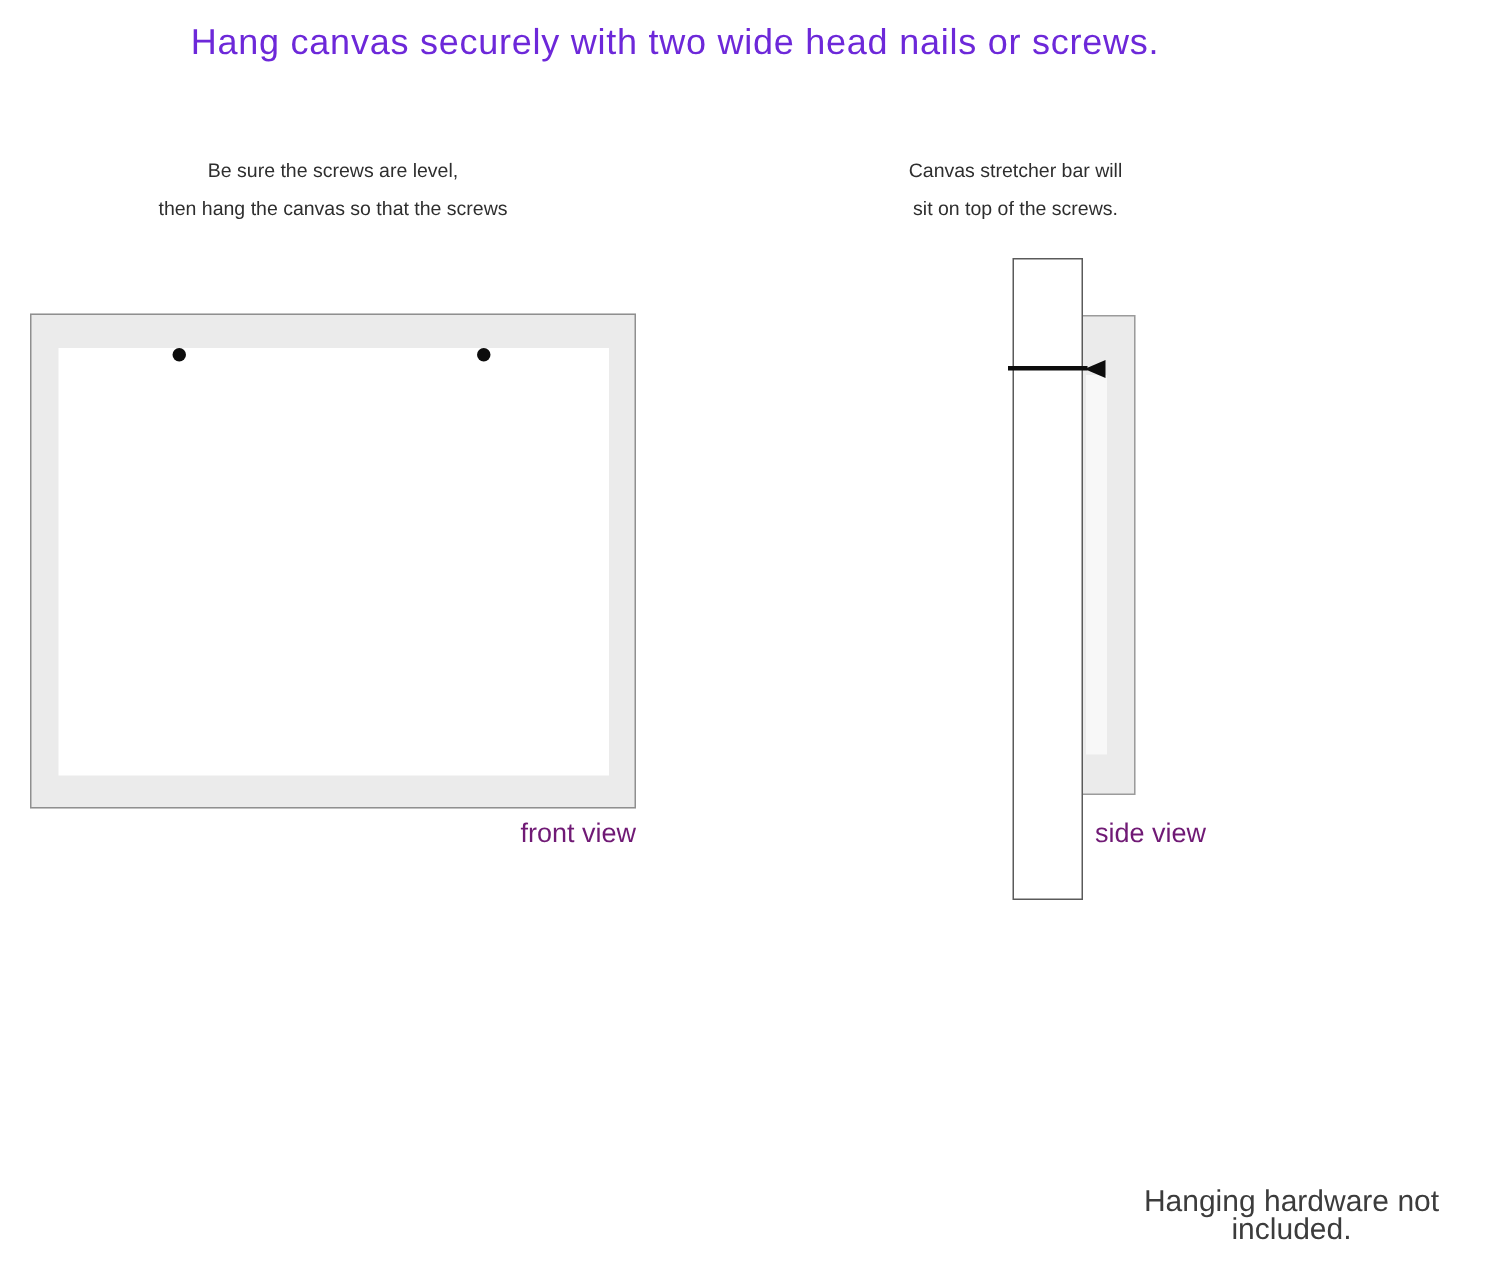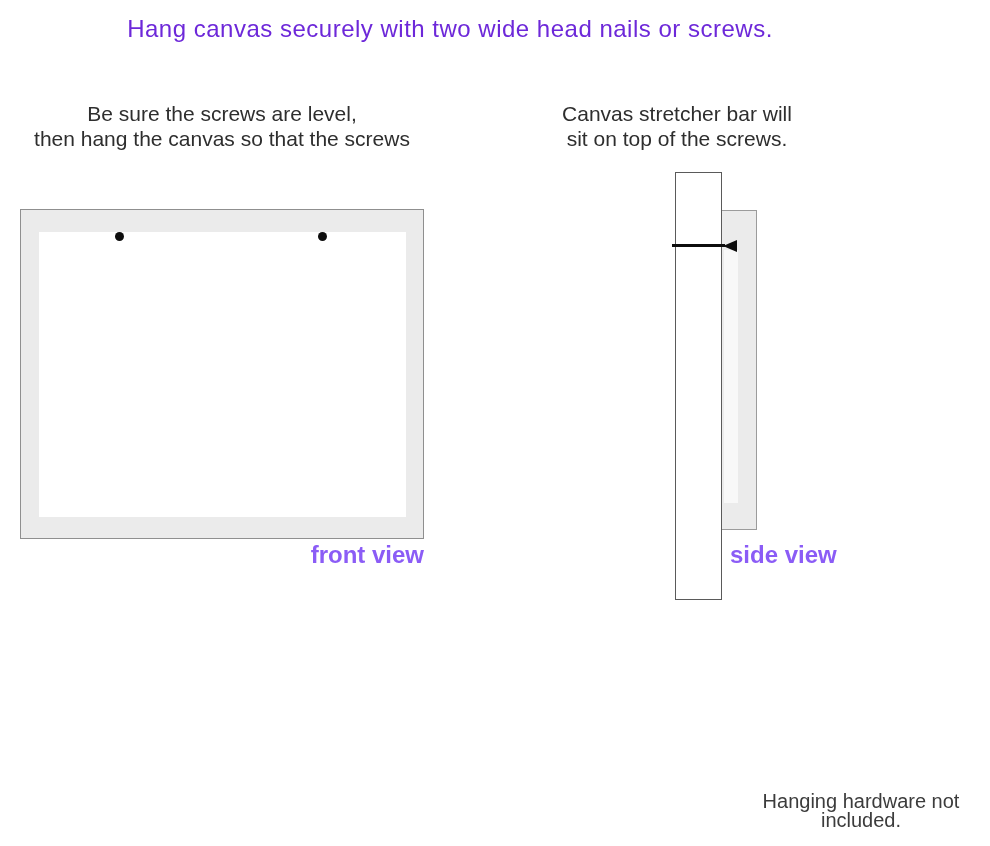--- a/index.html
+++ b/index.html
@@ -18,21 +18,21 @@
     top: 14px; left: 0; width: 900px;
     text-align: center;
     font-size: 24px;
     font-weight: 300;
     letter-spacing: 0.5px;
     color: #6d28d9;
     line-height: 30px;
   }
 
   .instruction {
-    font-size: 21px;
+    font-size: 13px;
     font-weight: 300;
     line-height: 24.5px;
     text-align: center;
     color: #2e2e2e;
   }
   #front-instruction { top: 102px; left: 22px; width: 400px; }
   #side-instruction  { top: 102px; left: 552px; width: 250px; }
 
   
   #front-frame {
@@ -47,23 +47,23 @@
   }
   .screw-dot {
     width: 9px; height: 9px;
     border-radius: 50%;
     background: #0d0d0d;
   }
   #screw-dot-left  { left: 115px; top: 232px; }
   #screw-dot-right { left: 318px; top: 232px; }
 
   .view-label {
-    font-size: 24px;
-    font-weight: 700;
-    color: #8b5cf6;
+    font-size: 18px;
+    font-weight: 400;
+    color: #701a75;
     line-height: 20px;
   }
   #front-view-label { top: 545px; left: 279px; width: 145px; text-align: right; }
   #side-view-label  { top: 545px; left: 730px; width: 120px; text-align: left; }
 
   
   #side-canvas-bar {
     left: 721px; top: 210px; width: 36px; height: 320px;
     background: #ebebeb;
     border: 1px solid #9b9b9b;

